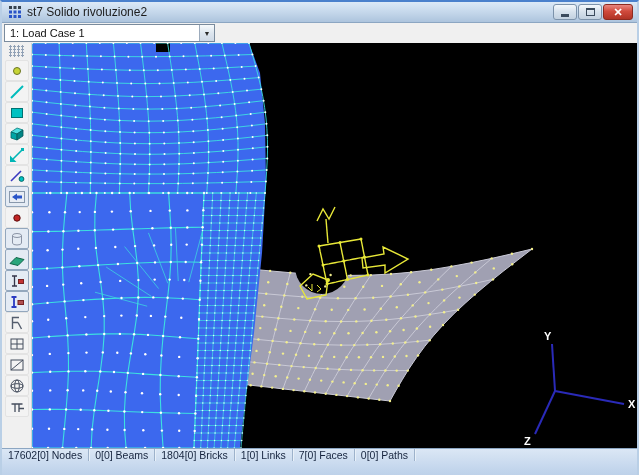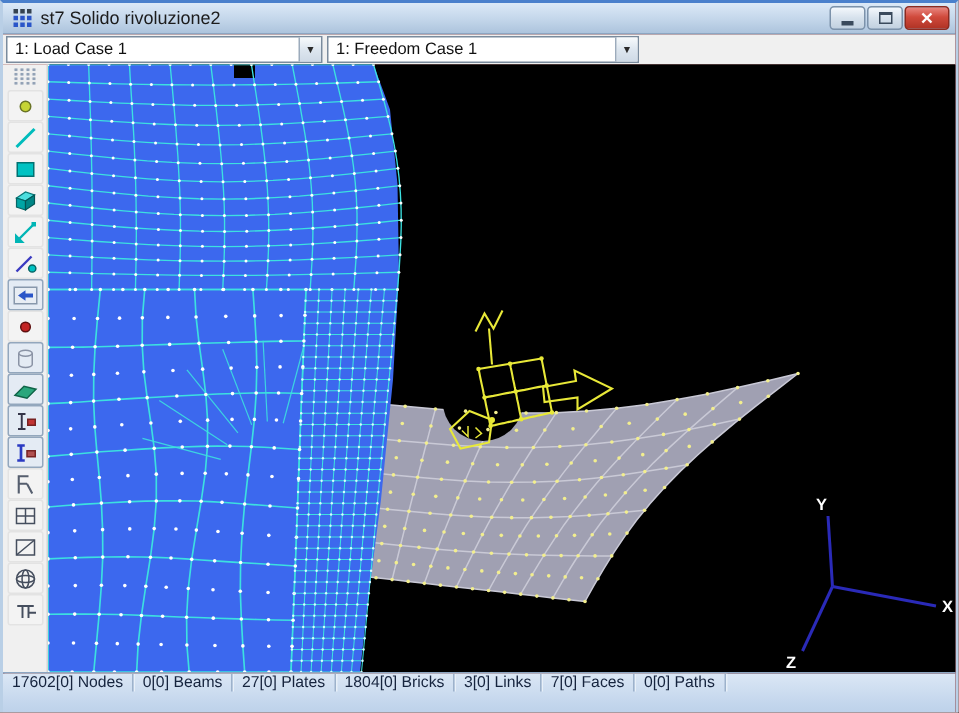--- a/index.html
+++ b/index.html
@@ -1,21 +1,21 @@
 <!DOCTYPE html>
 <html><head>
 <meta charset="utf-8">
 <style>
   * { margin:0; padding:0; box-sizing:border-box; }
   html,body { background:#e8e8e8; font-family:"Liberation Sans", sans-serif; }
   #window {
     width:639px; height:475px; position:relative; overflow:hidden;
     border-left:2px solid #b9cfe6; border-right:2px solid #b9cfe6;
     border-top:2px solid #4a80cc; border-bottom:0;
-    background:#7f1d1d;
+    background:#86efac;
   }
   
   #titlebar {
     height:21px; display:flex; align-items:center; padding:0 4px;
     background:linear-gradient(#dce9f7, #c3d6ea 55%, #adc4dd);
     border-bottom:1px solid #8ca6c2;
   }
   #app-icon { width:14px; height:14px; margin:0 5px 0 2px; flex:none; }
   #title-text { font-size:12px; color:#1c1c1c; flex:1 1 auto; white-space:nowrap; overflow:hidden; }
   .winbtns { display:flex; gap:1px; flex:none; }
@@ -102,24 +102,20 @@
         </div>
       <div class="winbtn close">
           <span>✕</span>
         </div>
     </div>
   </div>
 
   <div id="comborow">
     <div class="combo" id="combo-load">
       <span class="val">1: Load Case 1</span>
-      <span class="arrowbtn">▼</span>
-    </div>
-    <div class="combo" id="combo-freedom">
-      <span class="val">1: Freedom Case 1</span>
       <span class="arrowbtn">▼</span>
     </div>
   </div>
 
   <div id="mainrow">
     <div id="lefttoolbar">
       <div id="grip"></div>
 
       <div class="tbtn" title="node-display">
         <svg width="20" height="20" viewBox="0 0 20 20">
@@ -1204,23 +1200,22 @@
           <text x="512" y="297" fill="#ffffff" font-family="&quot;Liberation Sans&quot;, sans-serif" font-size="11" font-weight="bold">Y</text>
           <text x="596" y="365" fill="#ffffff" font-family="&quot;Liberation Sans&quot;, sans-serif" font-size="11" font-weight="bold">X</text>
           <text x="492" y="402" fill="#ffffff" font-family="&quot;Liberation Sans&quot;, sans-serif" font-size="11" font-weight="bold">Z</text>
         </svg>
     </div>
   </div>
 
   <div id="statusbar">
     <span class="seg">17602[0] Nodes</span>
     <span class="seg">0[0] Beams</span>
-    <span class="seg">27[0] Plates</span>
     <span class="seg">1804[0] Bricks</span>
-    <span class="seg">3[0] Links</span>
+    <span class="seg">1[0] Links</span>
     <span class="seg">7[0] Faces</span>
     <span class="seg">0[0] Paths</span>
     <span class="unit">mm</span>
     <span class="unit">N</span>
     <span class="unit">T</span>
     <span class="unit">MPa</span>
 
   </div>
 
   <div id="bottomstrip"></div>

